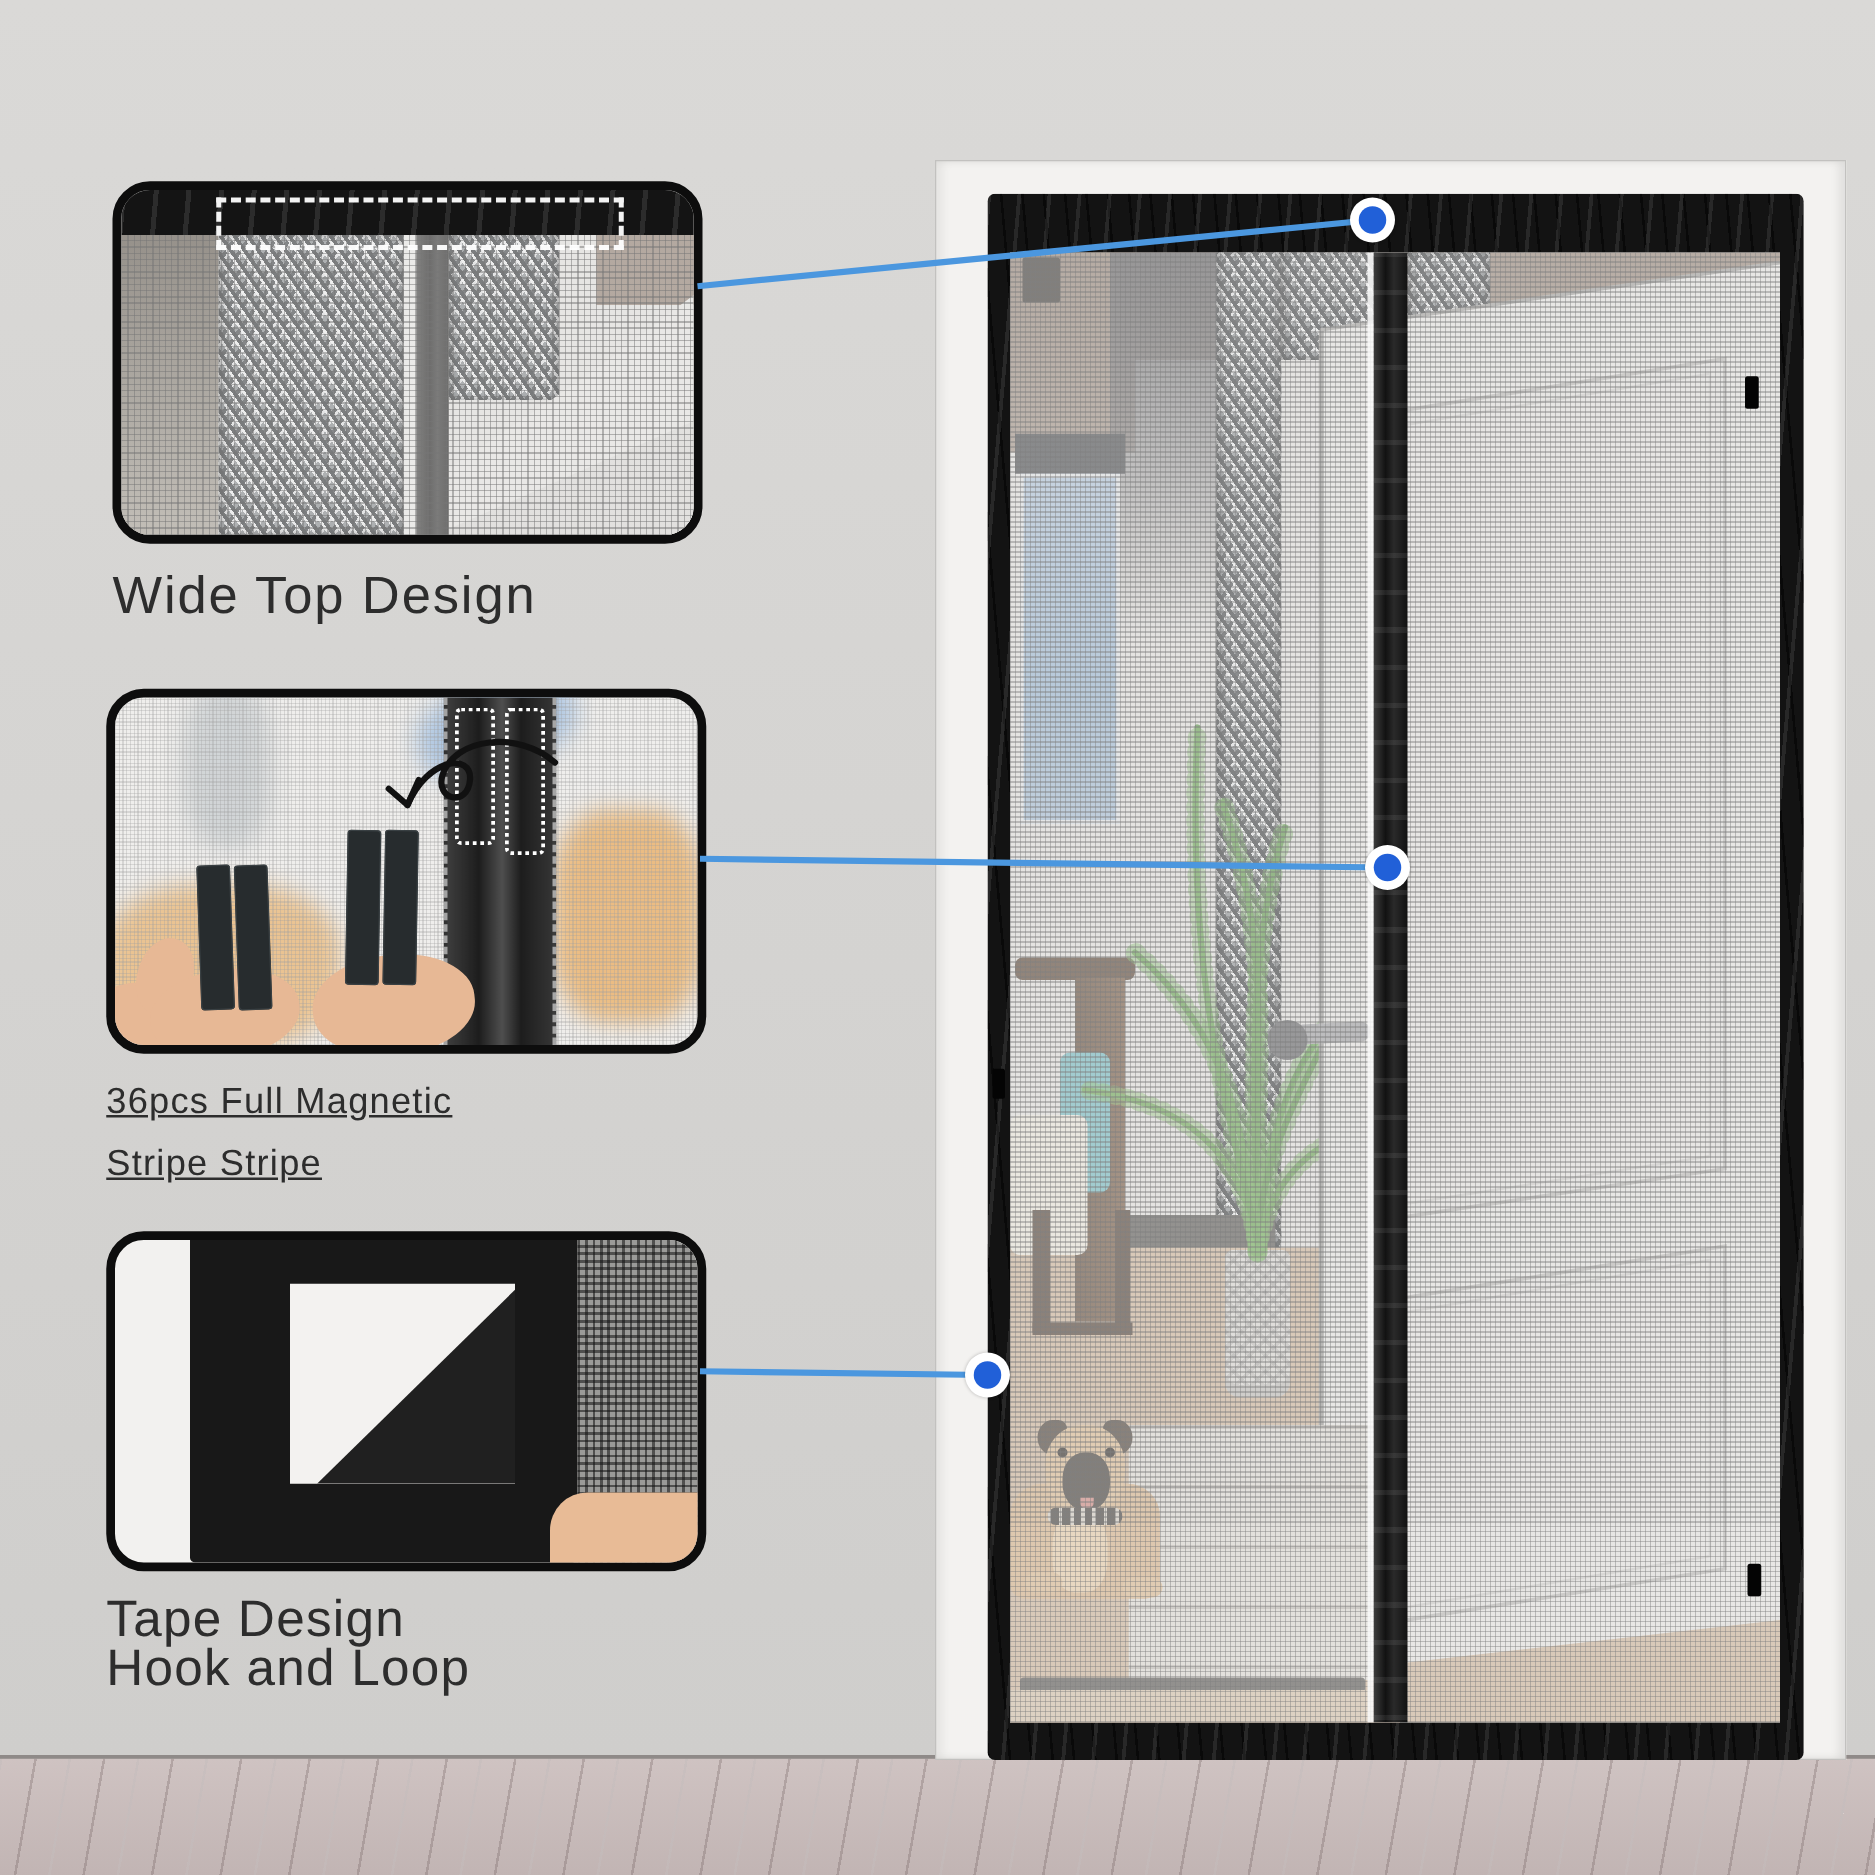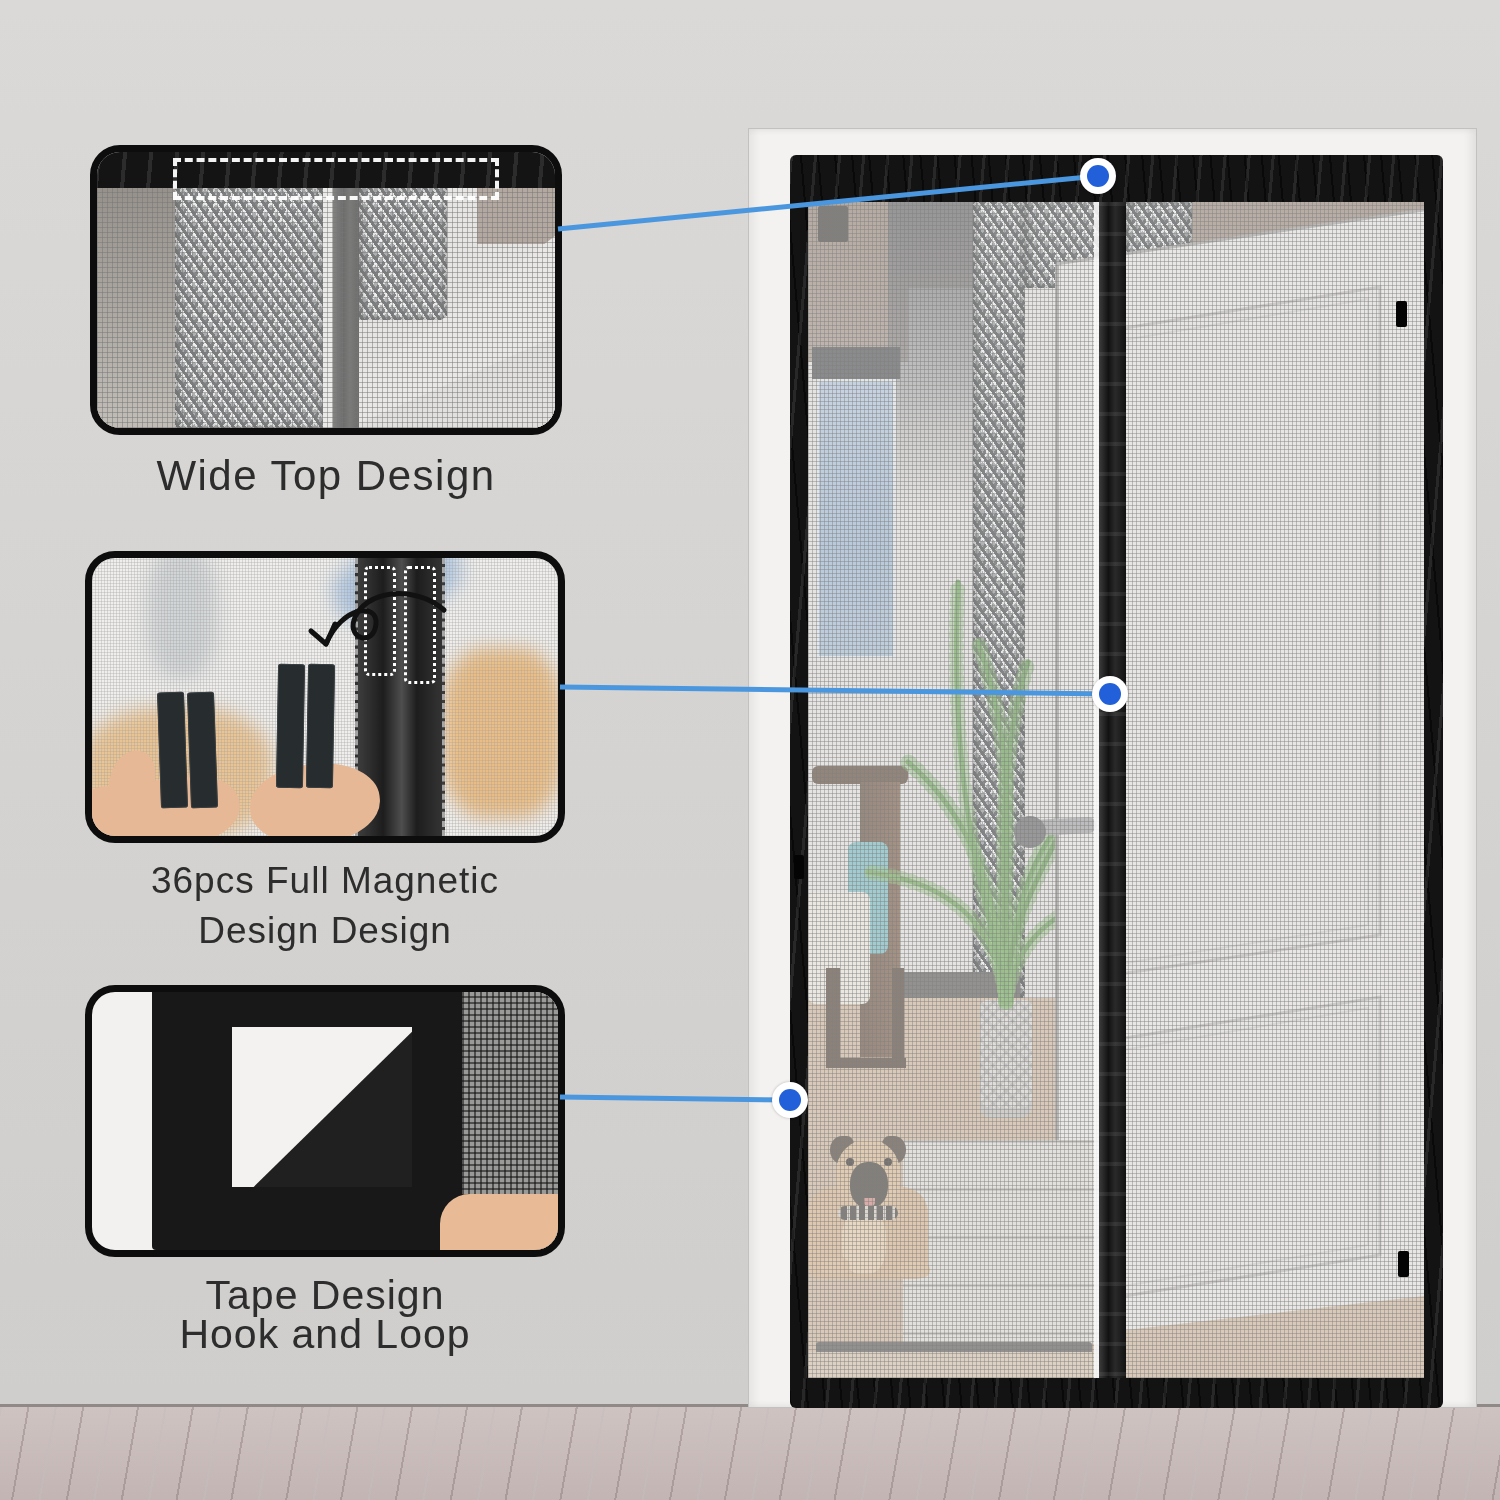--- a/index.html
+++ b/index.html
@@ -152,23 +152,23 @@
   .i3-white{left:140px;top:35px;width:180px;height:160px;background:#f3f2f0;}
   .i3-fold{left:140px;top:35px;width:180px;height:160px;background:#202020;
     clip-path:polygon(100% 3%, 100% 100%, 12% 100%);}
   .i3-mesh{left:370px;top:0;width:96px;height:258px;background:#9a9a98;
     background-image:
       repeating-linear-gradient(0deg, rgba(18,18,18,.55) 0 2px, transparent 2px 6px),
       repeating-linear-gradient(90deg, rgba(18,18,18,.55) 0 2px, transparent 2px 6px);}
   .i3-finger{left:348px;top:202px;width:130px;height:60px;background:#e8bb96;border-radius:30px 10px 0 0;}
 
   
-  .callout-label{color:var(--label-color,#2d2d2d);text-align:center;}
+  .callout-label{color:var(--label-color,#2d2d2d);}
   .label1{left:90px;top:450px;width:472px;font-size:42px;letter-spacing:1.5px;line-height:52px;}
-  .label2{left:85px;top:856px;width:480px;font-size:37px;letter-spacing:1px;line-height:50px;}
+  .label2{left:85px;top:856px;width:480px;font-size:29px;letter-spacing:1px;line-height:50px;text-decoration:underline;}
   .label3{left:85px;top:1276px;width:480px;font-size:41px;letter-spacing:1px;line-height:39px;}
 
   
   .connectors{left:0;top:0;width:1500px;height:1500px;pointer-events:none;}
   .marker{width:36px;height:36px;border-radius:50%;background:var(--marker-ring-color,#fff);
     box-shadow:0 0 3px rgba(0,0,0,.25);}
   .marker::after{content:"";position:absolute;left:7px;top:7px;width:22px;height:22px;border-radius:50%;
     background:var(--marker-color,#2160d8);}
   .mk1{left:1080px;top:158px;}
   .mk2{left:1092px;top:676px;}
@@ -306,21 +306,21 @@
     <div class="abs i3-white"></div>
     <div class="abs i3-fold"></div>
     <div class="abs i3-finger"></div>
   </div>
 
   <div class="abs callout-label label1">
     <span>Wide Top Design</span>
   </div>
   <div class="abs callout-label label2">
     <div>36pcs Full Magnetic</div>
-    <div>Design Design</div>
+    <div>Stripe Stripe</div>
   </div>
   <div class="abs callout-label label3">
     <div>Tape Design</div>
     <div>Hook and Loop</div>
   </div>
 
   <svg class="abs connectors" width="1500" height="1500" viewBox="0 0 1500 1500">
     <line x1="558" y1="229" x2="1098" y2="176" stroke="var(--accent-color,#4b97df)" stroke-width="5"></line>
     <line x1="560" y1="687" x2="1110" y2="694" stroke="var(--accent-color,#4b97df)" stroke-width="5"></line>
     <line x1="560" y1="1097" x2="790" y2="1100" stroke="var(--accent-color,#4b97df)" stroke-width="5"></line>

